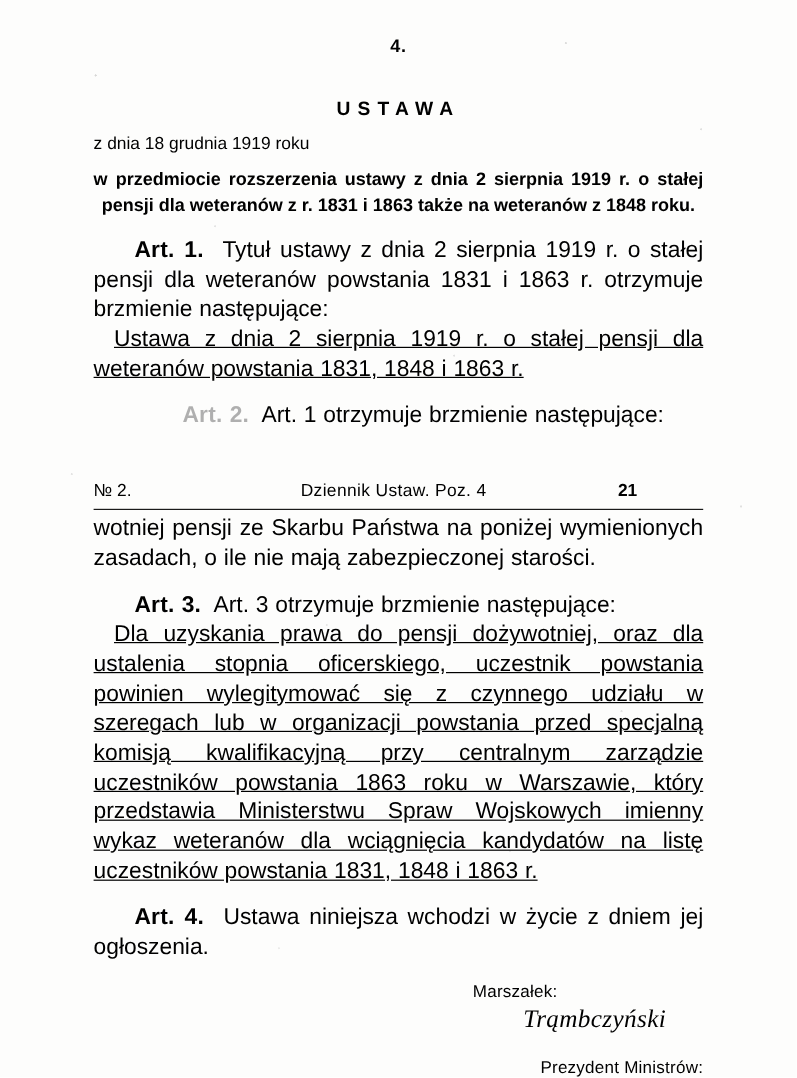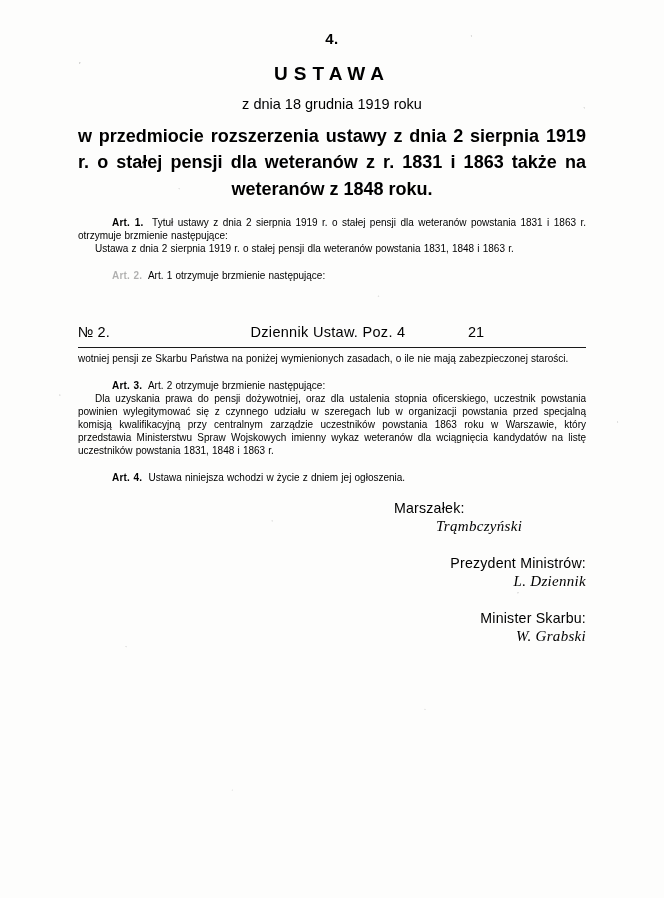--- a/index.html
+++ b/index.html
@@ -54,72 +54,72 @@
   .act-number {
     text-align: center;
     font-weight: bold;
     font-size: 15px;
     margin-top: 30px;
     letter-spacing: .5px;
   }
   .act-title {
     text-align: center;
     font-weight: bold;
-    font-size: 19px;
+    font-size: 16px;
     letter-spacing: 6px;
-    margin-top: 16px;
+    margin-top: 36px;
   }
   .act-date {
-    text-align: center;
     font-size: 14.5px;
     margin-top: 11px;
   }
   .act-subject {
     text-align: justify;
     text-align-last: center;
     font-weight: bold;
-    font-size: 18px;
+    font-size: 15px;
     line-height: 1.47;
     margin-top: 11px;
   }
 
   
   .para {
-    font-size: 10px;
+    font-size: 19px;
     line-height: 1.30;
     text-align: justify;
     margin: 0;
     word-spacing: .4px;
   }
   .para.indent { text-indent: 34px; }
-  .para.indent-sm { text-indent: 17px; }
+  .para.indent-sm { text-indent: 17px; text-decoration: underline; }
   .gap-art { margin-top: 14px; }
 
   .art-label {
     font-weight: bold;
     letter-spacing: .2px;
   }
   .art-label.faded {
     opacity: .30;
     filter: blur(.35px);
+    margin-left: 40px;
   }
   .after-label { }
 
   
   .runhead-wrap {
     margin-top: 42px;
   }
   .runhead {
     display: flex;
     align-items: baseline;
     font-size: 14.5px;
   }
   .runhead-left  { width: 110px; }
   .runhead-mid   { flex: 1; text-align: center; letter-spacing: .3px; }
-  .runhead-right { width: 110px; text-align: left; padding-right: 8px; font-weight: normal; }
+  .runhead-right { width: 110px; text-align: center; padding-right: 8px; font-weight: bold; }
   .rule {
     border: 0;
     border-top: 1.6px solid #1a1a1a;
     margin: 7px 0 0 0;
     width: 100%;
   }
   .after-rule { margin-top: 4px; }
 
   
   .sig-block { margin-top: 16px; }
@@ -131,21 +131,21 @@
     text-align: right;
     padding-left: 150px;
   }
   .sig-role {
     font-size: 14.2px;
     letter-spacing: .2px;
   }
   .sig-name {
     font-family: "Liberation Serif", serif;
     font-style: italic;
-    font-size: 15px;
+    font-size: 21px;
     letter-spacing: .3px;
     margin-top: 2px;
     padding-left: 42px;
   }
   .sig-gap { margin-top: 20px; }
 </style>
 </head>
 <body>
 
 <div class="page">
@@ -172,21 +172,21 @@
         <div class="runhead-left">№ 2.</div>
         <div class="runhead-mid">Dziennik Ustaw. Poz. 4</div>
         <div class="runhead-right">21</div>
       </div>
       <hr class="rule">
     </div>
 
     <div class="para after-rule">wotniej pensji ze Skarbu Państwa na poniżej wymienionych zasadach, o ile nie mają zabezpieczonej starości.</div>
 
     <div class="para indent gap-art">
-      <span class="art-label">Art. 3.</span><span class="after-label">&nbsp; </span><span>Art. 2 otrzymuje brzmienie następujące:</span>
+      <span class="art-label">Art. 3.</span><span class="after-label">&nbsp; </span><span>Art. 3 otrzymuje brzmienie następujące:</span>
     </div>
     <div class="para indent-sm">Dla uzyskania prawa do pensji dożywotniej, oraz dla ustalenia stopnia oficerskiego, uczestnik powstania powinien wylegitymować się z czynnego udziału w szeregach lub w organizacji powstania przed specjalną komisją kwalifikacyjną przy centralnym zarządzie uczestników powstania 1863 roku w Warszawie, który przedstawia Ministerstwu Spraw Wojskowych imienny wykaz weteranów dla wciągnięcia kandydatów na listę uczestników powstania 1831, 1848 i 1863 r.</div>
 
     <div class="para indent gap-art">
       <span class="art-label">Art. 4.</span><span class="after-label">&nbsp; </span><span>Ustawa niniejsza wchodzi w życie z dniem jej ogłoszenia.</span>
     </div>
 
 
     <div class="sig-block">
 

